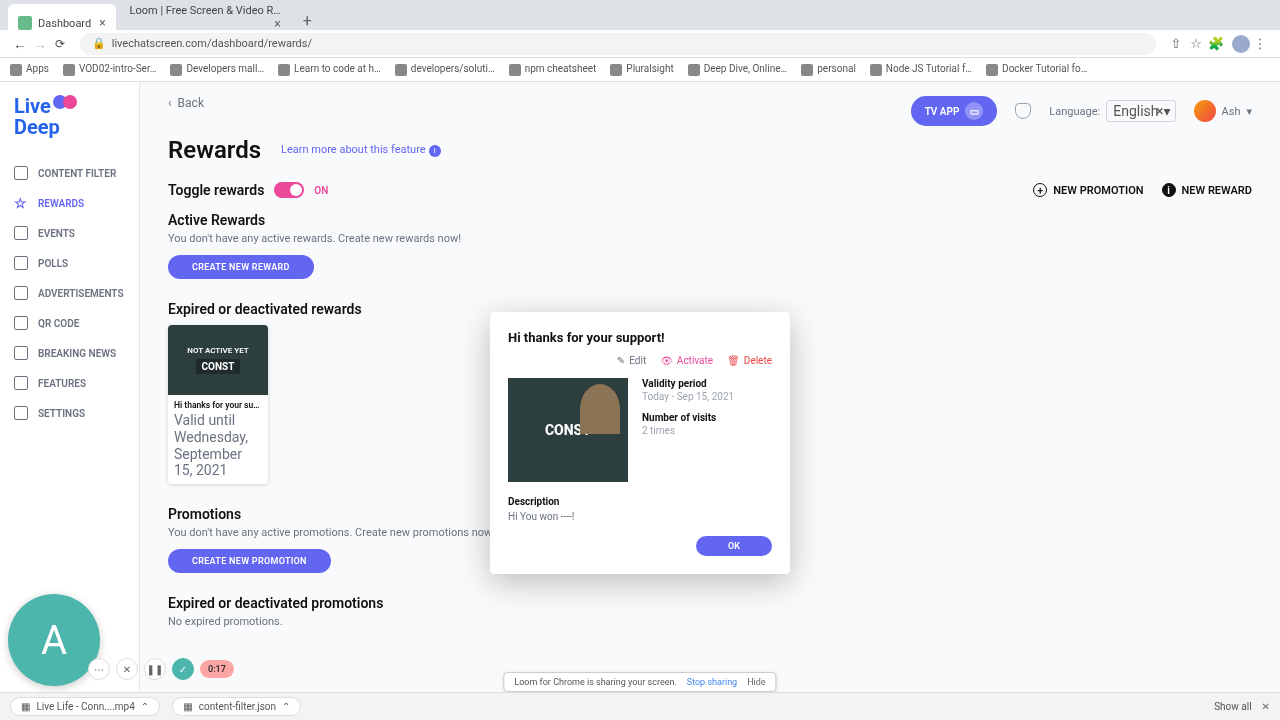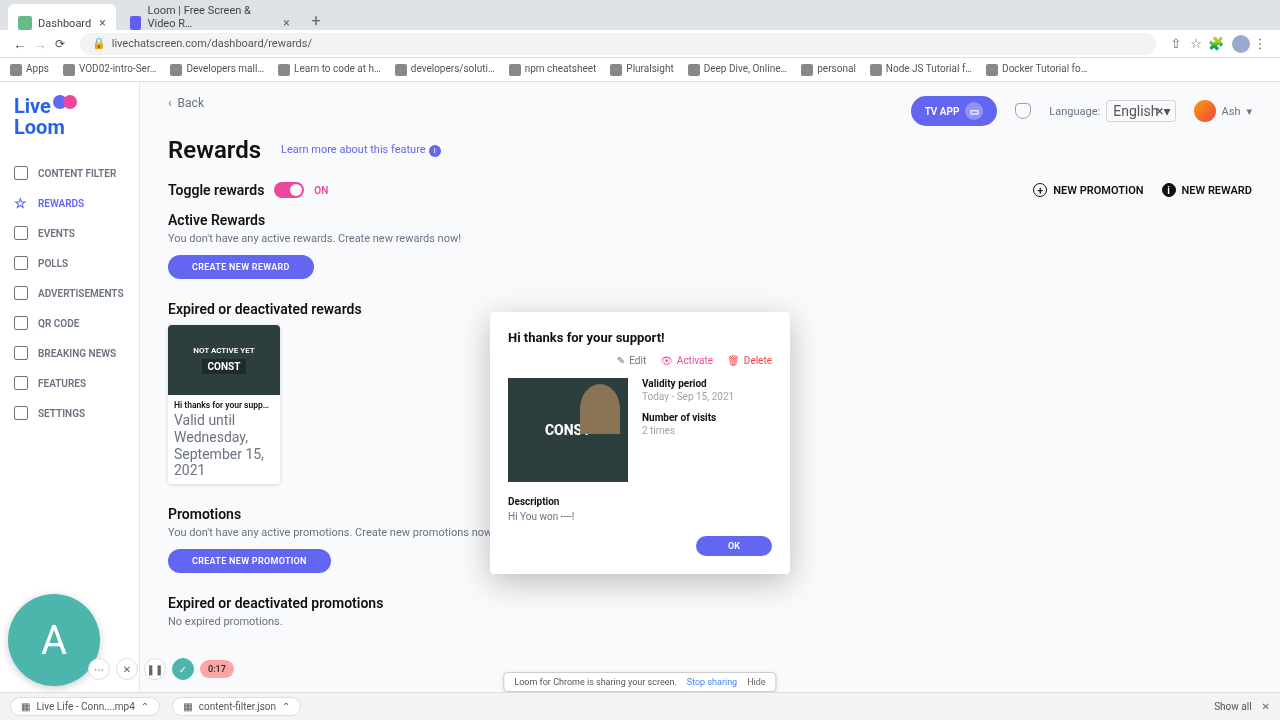--- a/index.html
+++ b/index.html
@@ -1,21 +1,21 @@
 <!DOCTYPE html>
 <html><head>
 <meta charset="utf-8">
 <style>
 * { margin:0; padding:0; box-sizing:border-box; font-family:-apple-system,BlinkMacSystemFont,"Segoe UI",Roboto,sans-serif; }
 body { width:1280px; height:720px; overflow:hidden; background:#fff; position:relative; }
 
 
 .browser-tabs { height:30px; background:#dee1e6; display:flex; align-items:flex-end; padding-left:8px; }
 .tab { background:#fff; height:26px; padding:0 10px; display:flex; align-items:flex-end; font-size:11px; color:#444; border-radius:6px 6px 0 0; margin-right:4px; max-width:180px; }
-.tab.inactive { background:transparent; }
+.tab.inactive { background:transparent;flex-direction:column; }
 .tab .close { margin-left:8px; color:#666; font-size:12px; }
 .tab-new { padding:0 8px; font-size:16px; color:#666; }
 .favicon { width:14px; height:14px; background:#6b8; margin-right:6px; border-radius:2px; }
 .favicon.loom { background:#625df5; }
 
 .addr-bar { height:28px; background:#fff; display:flex; align-items:center; padding:0 10px; border-bottom:1px solid #ddd; }
 .nav-arrow { width:20px; text-align:center; color:#555; font-size:14px; }
 .reload { width:20px; text-align:center; color:#555; font-size:12px; }
 .url-field { flex:1; margin:0 10px; background:#f1f3f4; border-radius:12px; height:22px; display:flex; align-items:center; padding:0 12px; font-size:11px; color:#555; }
 .addr-btn { width:20px; text-align:center; color:#666; font-size:13px; }
@@ -62,21 +62,21 @@
 .on-text { font-size:10px; color:#ec4899; font-weight:600; }
 .action-btns { display:flex; gap:18px; }
 .action-link { font-size:11px; font-weight:600; color:#111; display:flex; align-items:center; gap:6px; }
 .action-link .plus { width:14px; height:14px; border:1.5px solid #111; border-radius:50%; display:flex; align-items:center; justify-content:center; font-size:10px; }
 
 .section-title { font-size:14px; font-weight:600; color:#111; margin-bottom:4px; }
 .section-desc { font-size:11px; color:#6b7280; margin-bottom:10px; }
 .pill-btn { background:#6366f1; color:#fff; border:none; padding:7px 24px; border-radius:14px; font-size:9px; font-weight:600; letter-spacing:0.3px; }
 .section { margin-bottom:22px; }
 
-.card { width:112px; background:#fff; border-radius:4px; box-shadow:0 1px 4px rgba(0,0,0,0.15); overflow:hidden; }
+.card { width:100px; background:#fff; border-radius:4px; box-shadow:0 1px 4px rgba(0,0,0,0.15); overflow:hidden; }
 .card-img { height:70px; background:#2d3e3e; position:relative; display:flex; align-items:center; justify-content:center; flex-direction:column; }
 .card-img .overlay-text { color:#fff; font-size:8px; text-align:center; font-weight:600; line-height:1.2; }
 .card-img .const { color:#fff; font-size:10px; font-weight:700; background:rgba(0,0,0,0.3); padding:2px 6px; margin-top:4px; }
 .card-body { padding:5px 6px; }
 .card-title { font-size:8.5px; font-weight:600; color:#111; white-space:nowrap; overflow:hidden; text-overflow:ellipsis; }
 .card-sub { font-size:14px; color:#6b7280; line-height:1.2; margin-top:2px; }
 
 
 .modal-backdrop { position:absolute; inset:0; display:flex; align-items:flex-start; justify-content:center; padding-top:230px; }
 .modal { width:300px; background:#fff; border-radius:4px; box-shadow:0 8px 32px rgba(0,0,0,0.25); padding:18px; }
@@ -160,21 +160,21 @@
   <span><span class="bk-ico"></span><span>Deep Dive, Online…</span></span>
   <span><span class="bk-ico"></span><span>personal</span></span>
   <span><span class="bk-ico"></span><span>Node JS Tutorial f…</span></span>
   <span><span class="bk-ico"></span><span>Docker Tutorial fo…</span></span>
 </div>
 
 <div class="app">
   <div class="sidebar">
     <div class="logo">
       <div><span class="logo-text">Live</span><span class="icons"><span class="balloon"></span><span class="balloon pink"></span></span></div>
-      <div><span class="logo-text">Loom</span></div>
+      <div><span class="logo-text">Deep</span></div>
     </div>
     <div class="nav-item">
         <span class="nav-ico"></span>
         <span>CONTENT FILTER</span>
       </div>
     <div class="nav-item active">
         <span class="nav-ico star">☆</span>
         <span>REWARDS</span>
       </div>
     <div class="nav-item">

